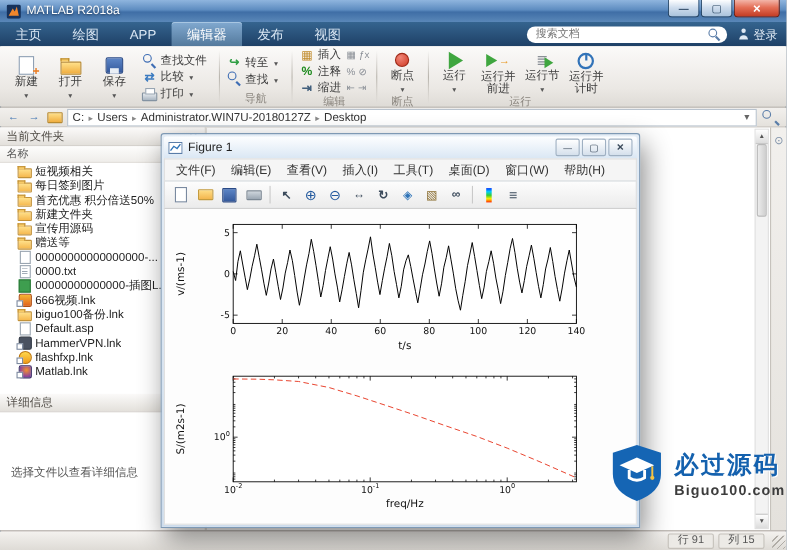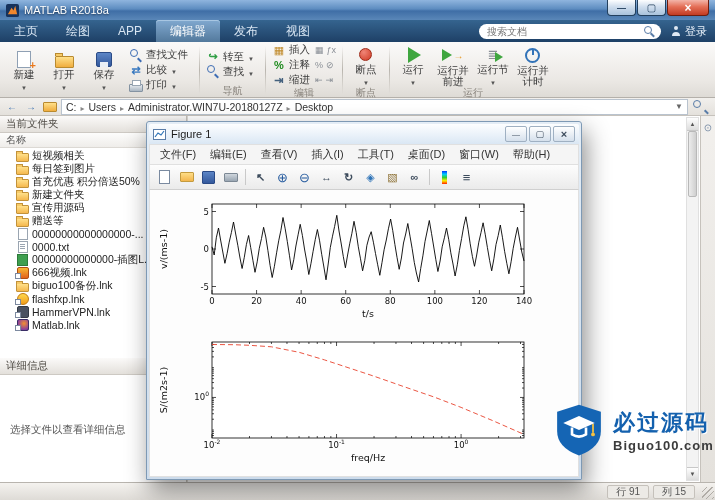--- a/index.html
+++ b/index.html
@@ -451,26 +451,30 @@
   </div>
           <div class="frow">
     <span class="fic ic-appvideo"></span>
     <span class="fname">666视频.lnk</span>
   </div>
           <div class="frow">
     <span class="fic ic-folderlink"></span>
     <span class="fname">biguo100备份.lnk</span>
   </div>
           <div class="frow">
+    <span class="fic ic-fileasp"></span>
+    <span class="fname">Default.asp</span>
+  </div>
+          <div class="frow">
+    <span class="fic ic-appvpn"></span>
+    <span class="fname">HammerVPN.lnk</span>
+  </div>
+          <div class="frow">
     <span class="fic ic-appfxp"></span>
     <span class="fname">flashfxp.lnk</span>
-  </div>
-          <div class="frow">
-    <span class="fic ic-appvpn"></span>
-    <span class="fname">HammerVPN.lnk</span>
   </div>
           <div class="frow">
     <span class="fic ic-appmatlab"></span>
     <span class="fname">Matlab.lnk</span>
   </div>
         </div>
       <div class="panel-title">
         <span>详细信息</span>
       </div>
       <div class="details-body">

